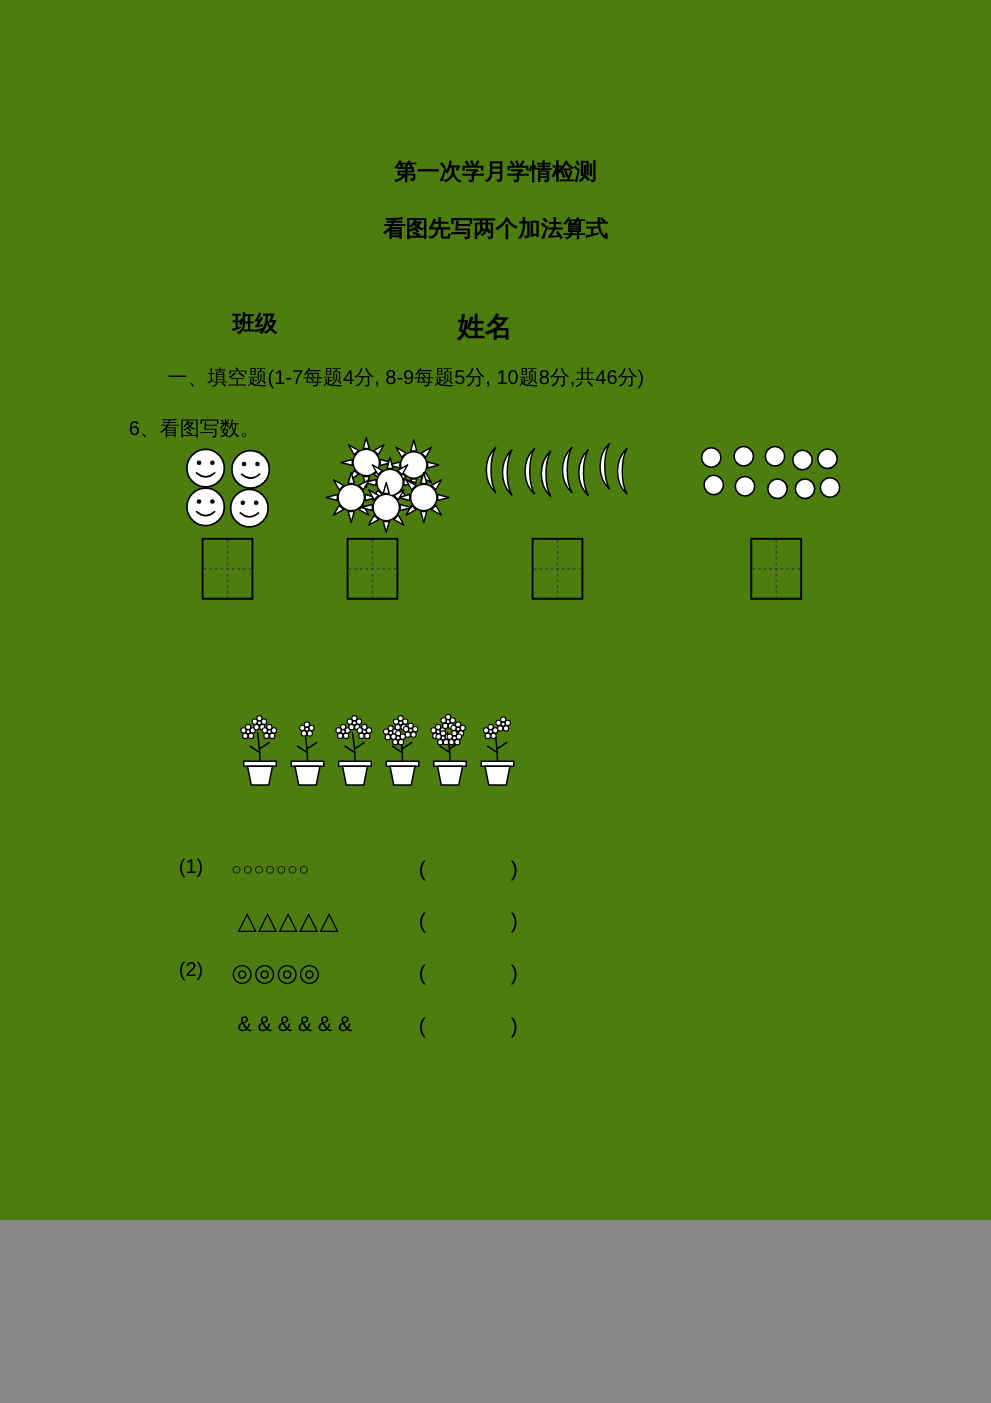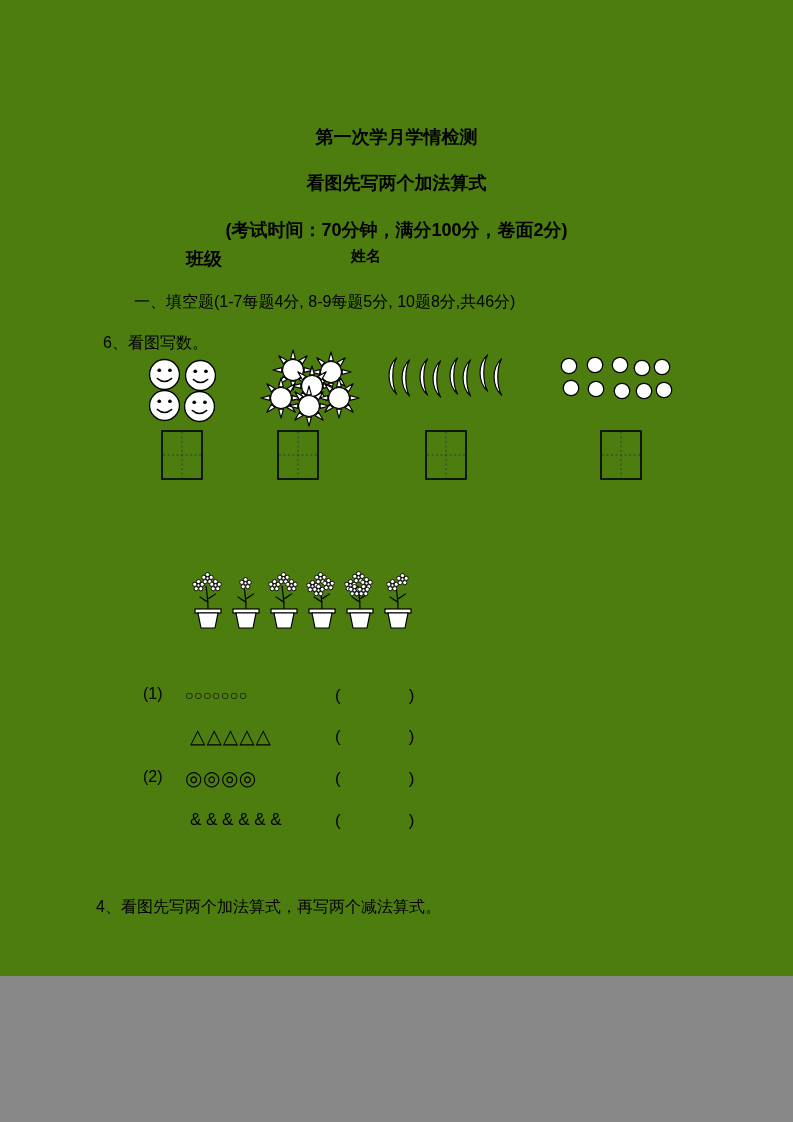--- a/index.html
+++ b/index.html
@@ -76,23 +76,22 @@
         <path class="ln" d="M18,31 C14,29 12,27 10,26"></path>
         <path class="ln" d="M17.5,28 C21.5,26 23.5,24 25.5,23"></path>
         <rect x="5" y="38" width="26" height="4" fill="#fff" stroke="#000" stroke-width="1.2"></rect>
         <path d="M8,42 L28,42 L25,57 L11,57 Z" fill="#fff" stroke="#000" stroke-width="1.2"></path>
       </symbol>
     </defs>
   </svg>
 
   <div class="abs ttl" style="top:125px">第一次学月学情检测</div>
   <div class="abs ttl" style="top:171px">看图先写两个加法算式</div>
-  <div class="abs ttl" style="top:218px">(考试时间：70分钟，满分100分，卷面2分)</div>
   <div class="abs body-text bold" style="top:247px;left:186px;font-size:18px">班级</div>
-  <div class="abs body-text bold" style="top:247px;left:351px;font-size:15px">姓名</div>
+  <div class="abs body-text bold" style="top:247px;left:366px;font-size:22px">姓名</div>
 
   <div class="abs body-text" style="top:292px;left:134px">一、填空题(1-7每题4分, 8-9每题5分, 10题8分,共46分)</div>
 
   <div class="abs body-text" style="top:333px;left:103px">6、看图写数。</div>
 
   <svg class="fig" style="left:148px;top:358px" width="70" height="66" viewBox="0 0 70 66">
       <use href="#sym-smiley" x="0" y="0" width="33" height="33"></use>
       <use href="#sym-smiley" x="36" y="1" width="33" height="33"></use>
       <use href="#sym-smiley" x="0" y="31" width="33" height="33"></use>
       <use href="#sym-smiley" x="35" y="32" width="33" height="33"></use>
@@ -191,15 +190,14 @@
     <span class="q3-prefix">(2)</span>
     <span class="q3-syms syms-dcircles">◎◎◎◎</span>
     <span class="q3-blank">(　　　　)</span>
   </div>
   <div class="q3-row" style="top:810px">
     <span class="q3-prefix"></span>
     <span class="q3-syms syms-amps" style="left:47px">&amp; &amp; &amp; &amp; &amp; &amp;</span>
     <span class="q3-blank">(　　　　)</span>
   </div>
 
-  <div class="abs body-text" style="top:897px;left:96px">4、看图先写两个加法算式，再写两个减法算式。</div>
 
 </div>
 
 </body></html>

